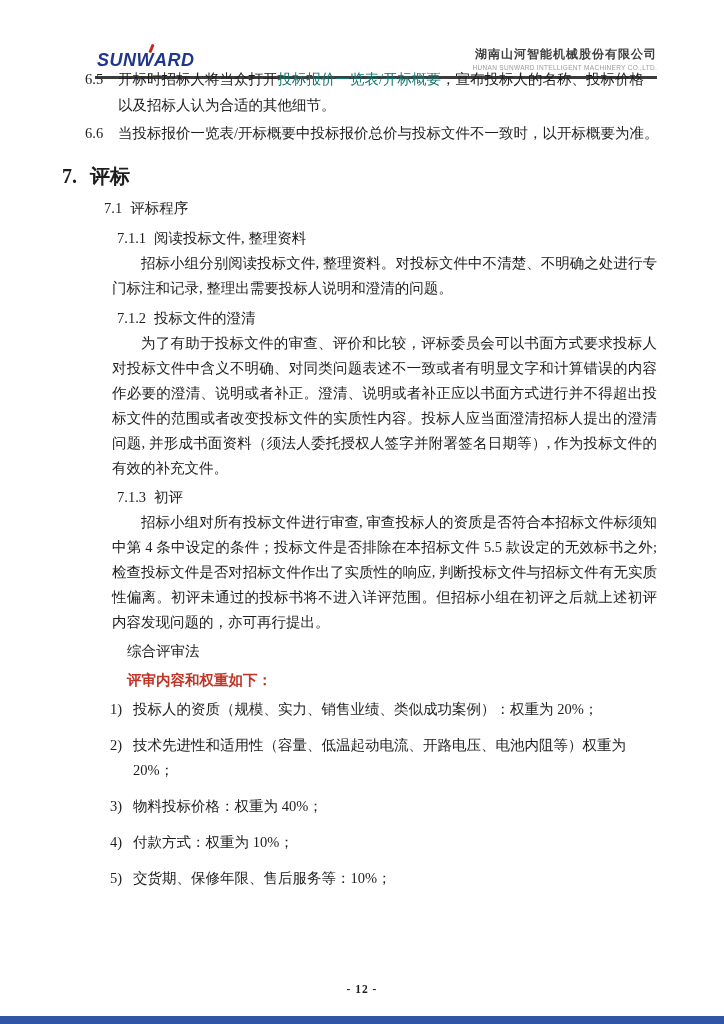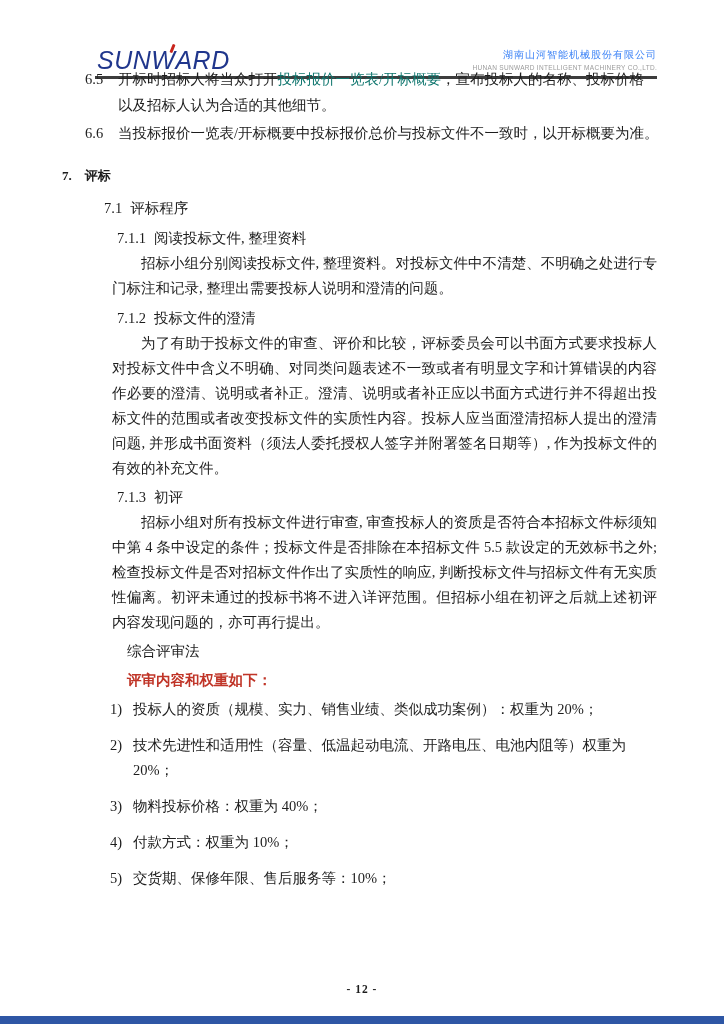--- a/index.html
+++ b/index.html
@@ -13,23 +13,23 @@
     color: #1d1d1d;
     overflow: hidden;
   }
 
   
   .logo {
     position: absolute;
     left: 97px;
     top: 49px;
     font-family: "Liberation Sans", "DejaVu Sans", sans-serif;
-    font-weight: normal;
+    font-weight: bold;
     font-style: italic;
-    font-size: 25px;
+    font-size: 18px;
     letter-spacing: 0.5px;
     color: #20368c;
     line-height: 22px;
   }
   .logo .w-wrap { position: relative; display: inline-block; }
   .logo .logo-tick {
     position: absolute;
     top: -5px;
     right: 1px;
     width: 3px;
@@ -39,23 +39,23 @@
     border-radius: 1px;
   }
   .company {
     position: absolute;
     right: 67px;
     top: 47px;
     text-align: right;
     font-family: "Liberation Sans", "DejaVu Sans", sans-serif;
   }
   .company-cn {
-    font-size: 10px;
-    font-weight: normal;
-    color: #3b82f6;
+    font-size: 12px;
+    font-weight: bold;
+    color: #404040;
     letter-spacing: 1px;
     line-height: 15px;
   }
   .company-en {
     font-size: 6.5px;
     color: #9b9b9b;
     letter-spacing: 0.3px;
     margin-top: 2px;
     line-height: 7px;
   }
@@ -78,21 +78,21 @@
     line-height: 26px;
   }
   .clause .num { position: absolute; left: 85px; }
   .clause.nowrap { white-space: nowrap; width: auto; }
   .clause-65 { margin-top: 0; }
   .clause-66 { margin-top: 2px; }
   .red-inline { color: #0f766e; }
 
   h1.sec-title {
     margin: 16px 0 0 62px;
-    font-size: 13px;
+    font-size: 20px;
     font-weight: bold;
     line-height: 28px;
   }
   h1.sec-title .sec-num { margin-right: 13px; }
 
   .sub-title {
     margin: 6px 0 0 104px;
     line-height: 25px;
   }
   .sub-title .num { margin-right: 8px; }

